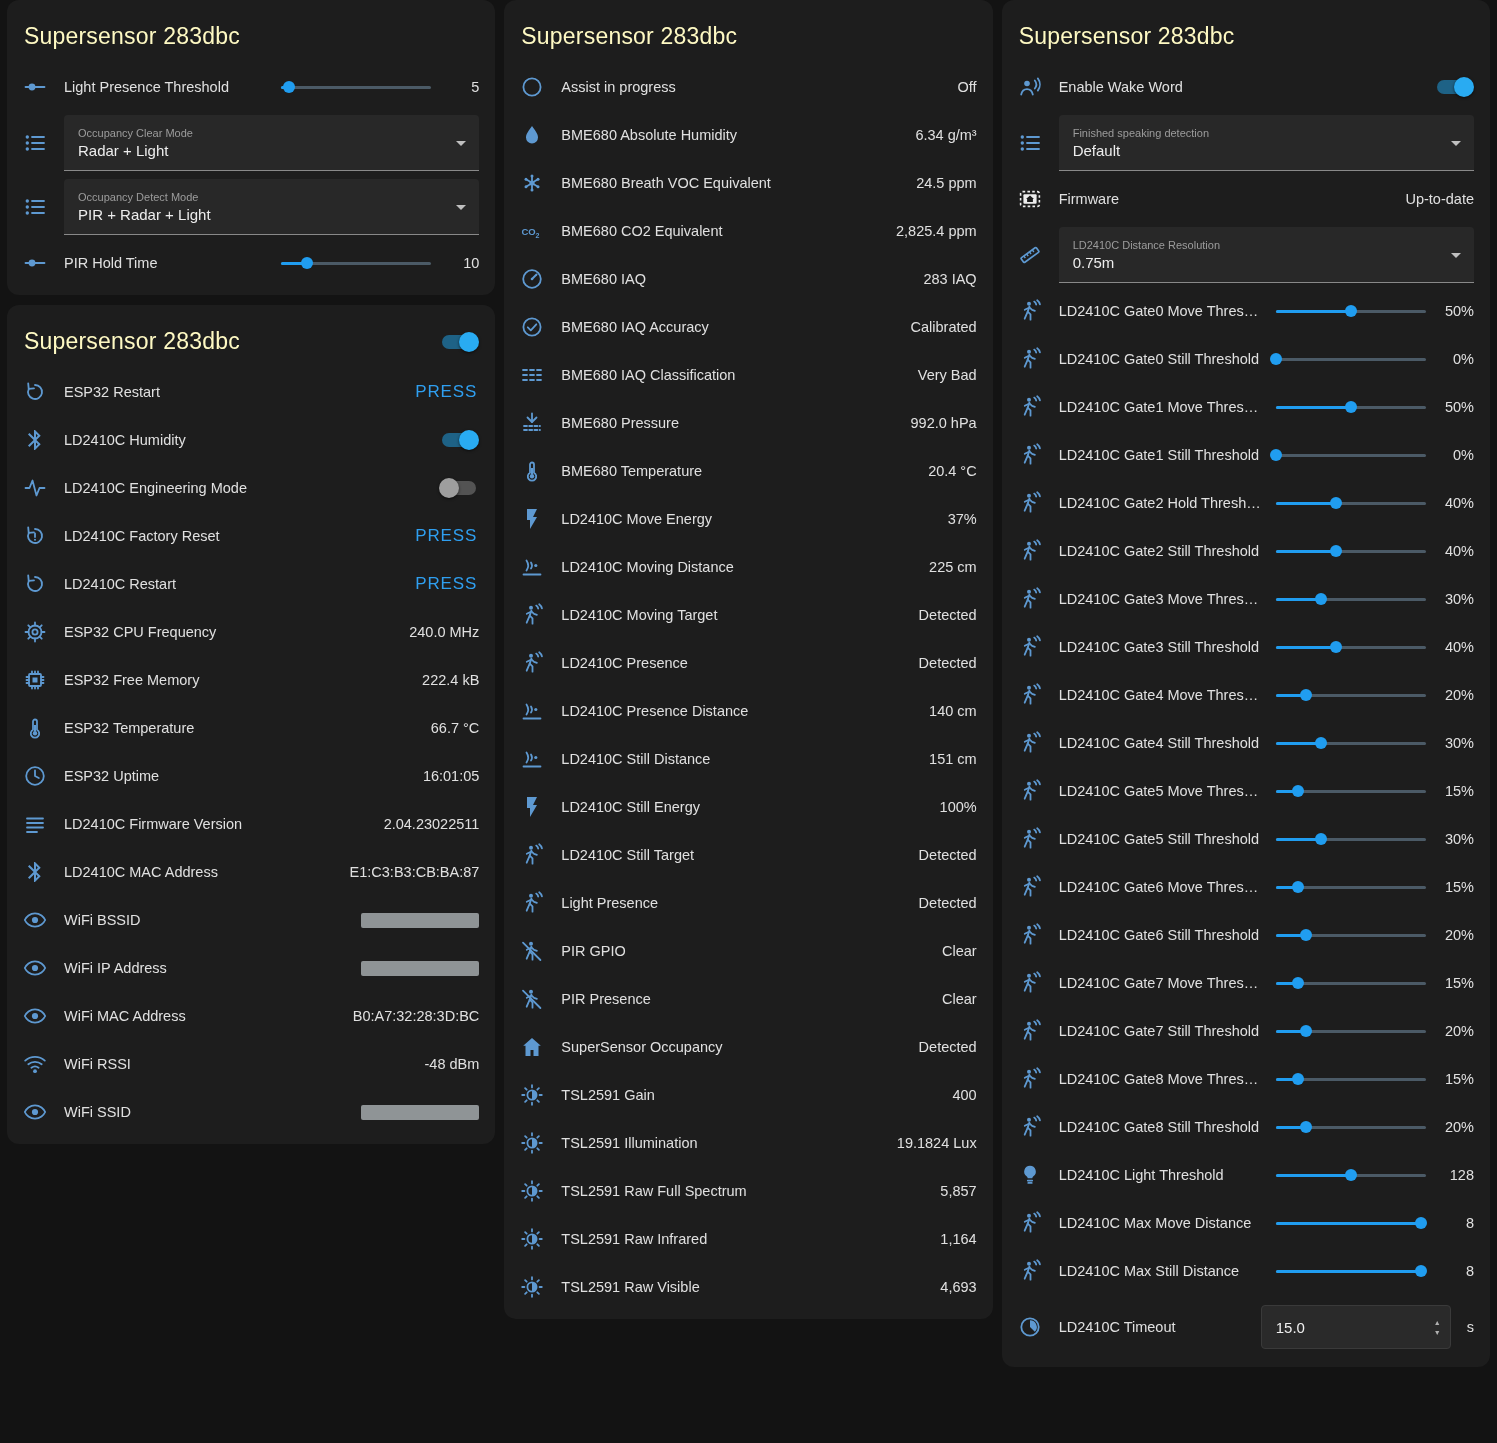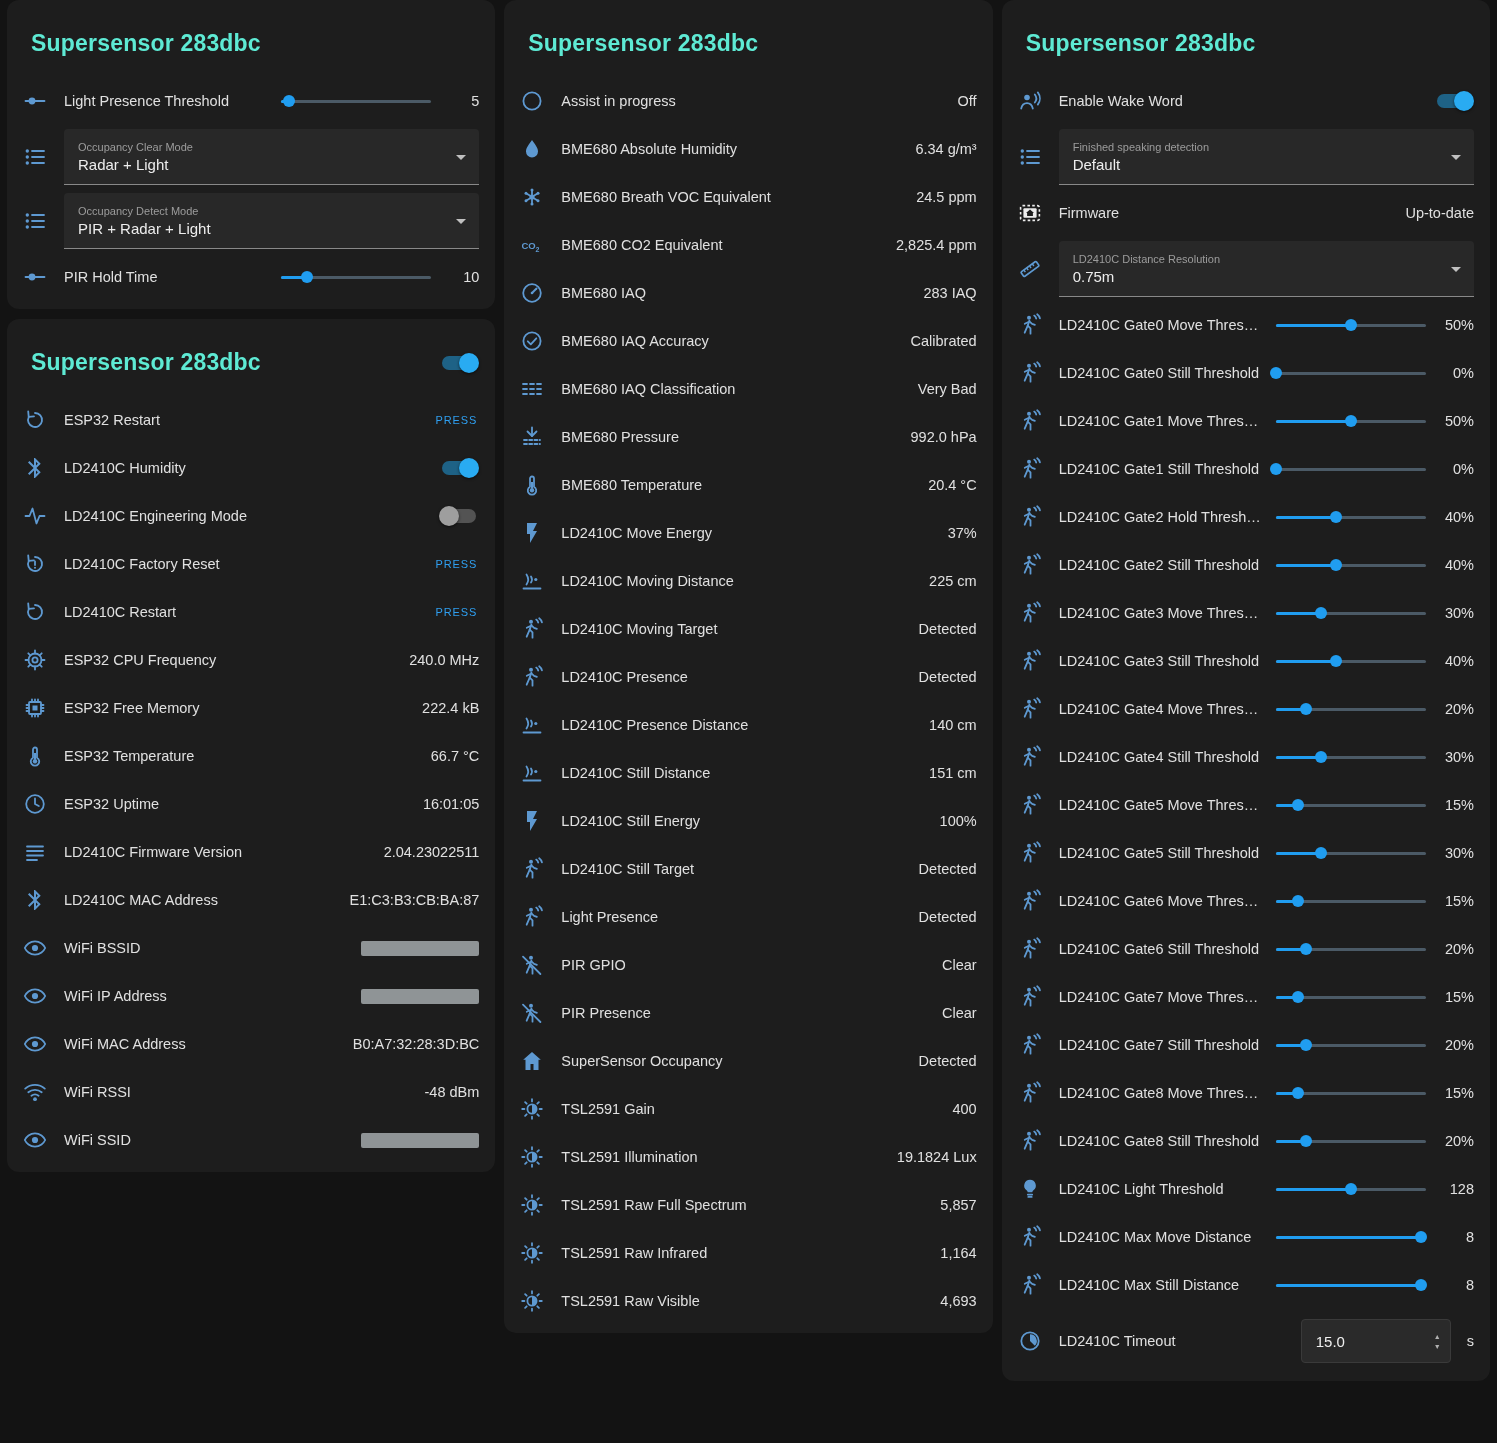--- a/index.html
+++ b/index.html
@@ -8,45 +8,45 @@
     --card:#1d1d1d;
     --bg:#131313;
   }
   *{box-sizing:border-box;}
   html,body{margin:0;padding:0;}
   body{width:1497px;min-height:1443px;background:var(--bg);font-family:"Liberation Sans",sans-serif;color:#e2e2e2;}
   .layout{display:flex;gap:9px;padding:0 7px 10px;align-items:flex-start;}
   .col{flex:1;min-width:0;display:flex;flex-direction:column;gap:10px;}
   .card{background:var(--card);border-radius:12px;padding-bottom:8px;overflow:hidden;}
   .card-header{display:flex;align-items:center;justify-content:space-between;padding:22px 16px 12px;}
-  .card-title{margin:8px;font-size:23px;font-weight:700;color:#5eead4;letter-spacing:.2px;}
+  .card-title{margin:1px;font-size:23px;font-weight:400;color:#fef9c3;letter-spacing:.2px;}
   .row{display:flex;align-items:center;min-height:48px;padding:0 16px;}
   .row .icon{width:24px;height:24px;flex:none;margin-right:17px;color:var(--icon);}
   .icon svg{width:100%;height:100%;display:block;}
   .label{flex:1;min-width:0;font-size:14.5px;color:#e0e0e0;white-space:nowrap;overflow:hidden;text-overflow:ellipsis;padding-right:12px;}
   .value{font-size:14.5px;color:#e0e0e0;white-space:nowrap;text-align:right;}
   .slider-value{min-width:38px;margin-left:10px;}
   .select-row{min-height:64px;}
   .select{position:relative;flex:1;min-width:0;height:56px;background:#282828;border-radius:4px 4px 0 0;border-bottom:1px solid rgba(255,255,255,.45);display:flex;flex-direction:column;justify-content:center;padding:0 36px 0 14px;cursor:pointer;}
   .select-label{font-size:11px;color:#9c9c9c;margin-bottom:3px;}
   .select-value{font-size:15px;color:#ededed;}
   .caret{position:absolute;right:13px;top:50%;margin-top:-2px;width:0;height:0;border-left:5px solid transparent;border-right:5px solid transparent;border-top:5px solid #c0c0c0;}
-  .press{background:none;border:none;color:#2f9ff0;font-family:inherit;font-size:11px;font-weight:500;letter-spacing:.9px;padding:6px 2px;cursor:pointer;}
+  .press{background:none;border:none;color:#2f9ff0;font-family:inherit;font-size:17px;font-weight:500;letter-spacing:.9px;padding:6px 2px;cursor:pointer;}
   .switch{position:relative;width:40px;height:20px;flex:none;cursor:pointer;}
   .switch .track{position:absolute;left:3px;right:3px;top:3px;height:14px;border-radius:7px;background:#535353;}
   .switch .thumb{position:absolute;top:0;left:0;width:20px;height:20px;border-radius:50%;background:#9e9e9e;box-shadow:0 1px 3px rgba(0,0,0,.6);}
   .switch.on .track{background:#1e6286;}
   .switch.on .thumb{left:auto;right:0;background:#29abf2;}
   .slider{position:relative;width:150px;height:20px;flex:none;cursor:pointer;}
   .slider .track{position:absolute;left:0;right:0;top:8.5px;height:3px;border-radius:2px;background:#4b5a66;}
   .slider .fill{position:absolute;left:0;top:8.5px;height:3px;border-radius:2px;background:var(--accent);}
   .slider .thumb{position:absolute;top:4px;width:12px;height:12px;margin-left:-6px;border-radius:50%;background:var(--accent);}
   .redacted{width:118px;height:15px;border-radius:2px;background:#8f9496;}
   .number-row{min-height:64px;}
-  .numbox{flex:none;display:flex;align-items:center;width:150px;height:44px;background:#2a2a2a;border:1px solid #3a3a3a;border-radius:4px;padding:0 9px 0 14px;cursor:text;}
+  .numbox{flex:none;display:flex;align-items:center;width:190px;height:44px;background:#2a2a2a;border:1px solid #3a3a3a;border-radius:4px;padding:0 9px 0 14px;cursor:text;}
   .nval{flex:1;font-size:15px;color:#efefef;}
   .spin{display:flex;flex-direction:column;line-height:7px;gap:3px;color:#b0b0b0;cursor:pointer;}
   .spin span{font-size:7px;}
   .unit{margin-left:16px;font-size:14.5px;color:#e0e0e0;}
 </style>
 </head>
 <body>
 
 <div class="layout">
   <div class="col">

